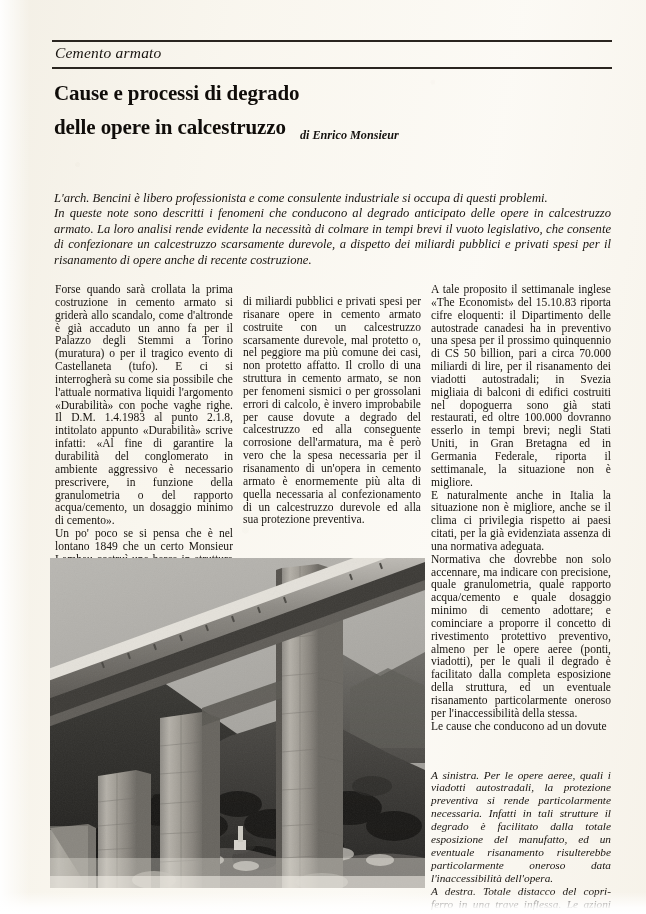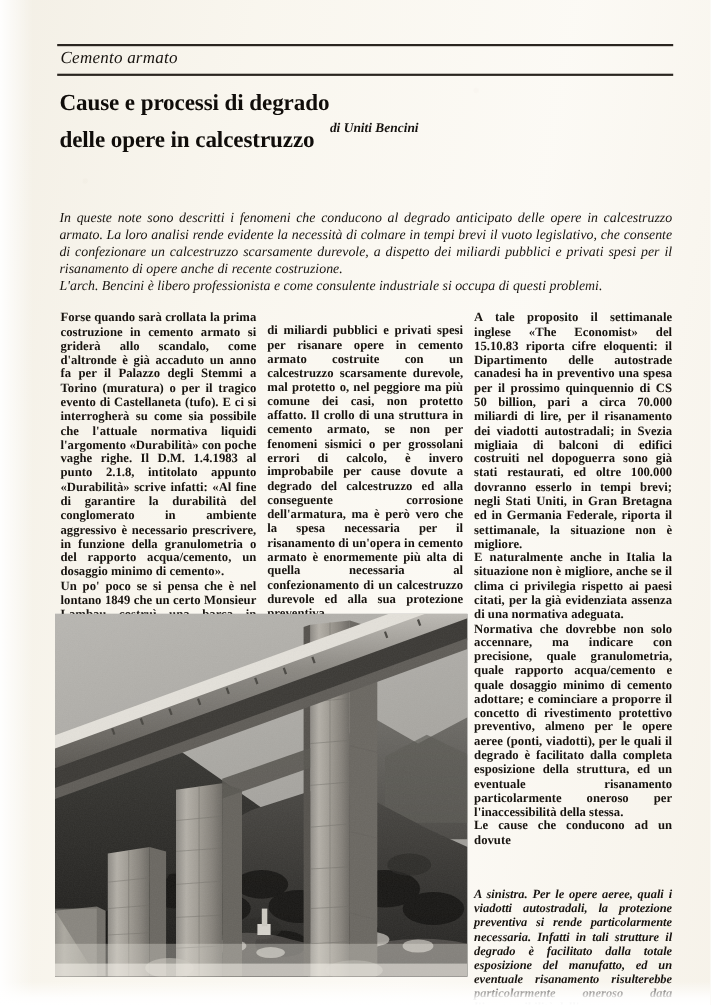--- a/index.html
+++ b/index.html
@@ -79,21 +79,21 @@
   .headline .hl-line {
     font-weight: bold;
     font-size: 21px;
     line-height: 34px;
     letter-spacing: -0.1px;
     color: #100d0a;
     white-space: nowrap;
   }
   .hl-row2 {
     display: flex;
-    align-items: flex-start;
+    align-items: flex-end;
   }
   .byline {
     font-style: italic;
     font-weight: bold;
     font-size: 12.2px;
     margin-left: 14px;
     position: relative;
     top: -1px;
     color: #15120f;
     white-space: nowrap;
@@ -120,21 +120,20 @@
     height: 615px;
   }
   .col {
     position: absolute;
     top: 0;
     font-size: 11.55px;
     line-height: 12.85px;
     text-align: justify;
     color: #17130f;
     hyphens: none;
-    font-weight: bold;
   }
   .col p { margin: 0; }
   .col-1 { left: 3px;   width: 178px; }
   .col-2 { left: 191px; width: 178px; margin-top: 12px; }
   .col-3 { left: 379px; width: 180px; }
 
   
   .caption {
     font-style: italic;
     font-size: 11.3px;
@@ -180,27 +179,27 @@
   <div class="content">
 
     <div class="rule-top"></div>
     <div class="kicker">Cemento armato</div>
     <div class="rule-under-kicker"></div>
 
     <div class="headline">
       <div class="hl-line">Cause e processi di degrado</div>
       <div class="hl-row2">
         <div class="hl-line">delle opere in calcestruzzo</div>
-        <div class="byline">di Uniti Bencini</div>
+        <div class="byline">di Enrico Monsieur</div>
       </div>
     </div>
 
     <div class="lede">
+      <p>L'arch. Bencini è libero professionista e come consulente industriale si occupa di questi problemi.</p>
       <p>In queste note sono descritti i fenomeni che conducono al degrado anticipato delle opere in calcestruzzo armato. La loro analisi rende evidente la necessità di colmare in tempi brevi il vuoto legislativo, che consente di confezionare un calcestruzzo scarsamente durevole, a dispetto dei miliardi pubblici e privati spesi per il risanamento di opere anche di recente costruzione.</p>
-      <p>L'arch. Bencini è libero professionista e come consulente industriale si occupa di questi problemi.</p>
     </div>
 
     <div class="cols">
 
       <div class="col col-1">
         <p>Forse quando sarà crollata la prima costruzione in cemento armato si griderà allo scandalo, come d'altronde è già accaduto un anno fa per il Palazzo degli Stemmi a Torino (muratura) o per il tragico evento di Castellaneta (tufo). E ci si interrogherà su come sia possibile che l'attuale normativa liquidi l'argomento «Durabilità» con poche vaghe righe. Il D.M. 1.4.1983 al punto 2.1.8, intitolato appunto «Durabilità» scrive infatti: «Al fine di garantire la durabilità del conglomerato in ambiente aggressivo è necessario prescrivere, in funzione della granulometria o del rapporto acqua/cemento, un dosaggio minimo di cemento».</p>
         <p>Un po' poco se si pensa che è nel lontano 1849 che un certo Monsieur Lambau costruì una barca in struttura metallica, abbondantemente rivestita di malta cementizia, inventando così il cemento armato. Ed è un po' poco soprattutto alla luce attuale dei fatti, con centinaia</p>
       </div>
 
       <div class="col col-2">

